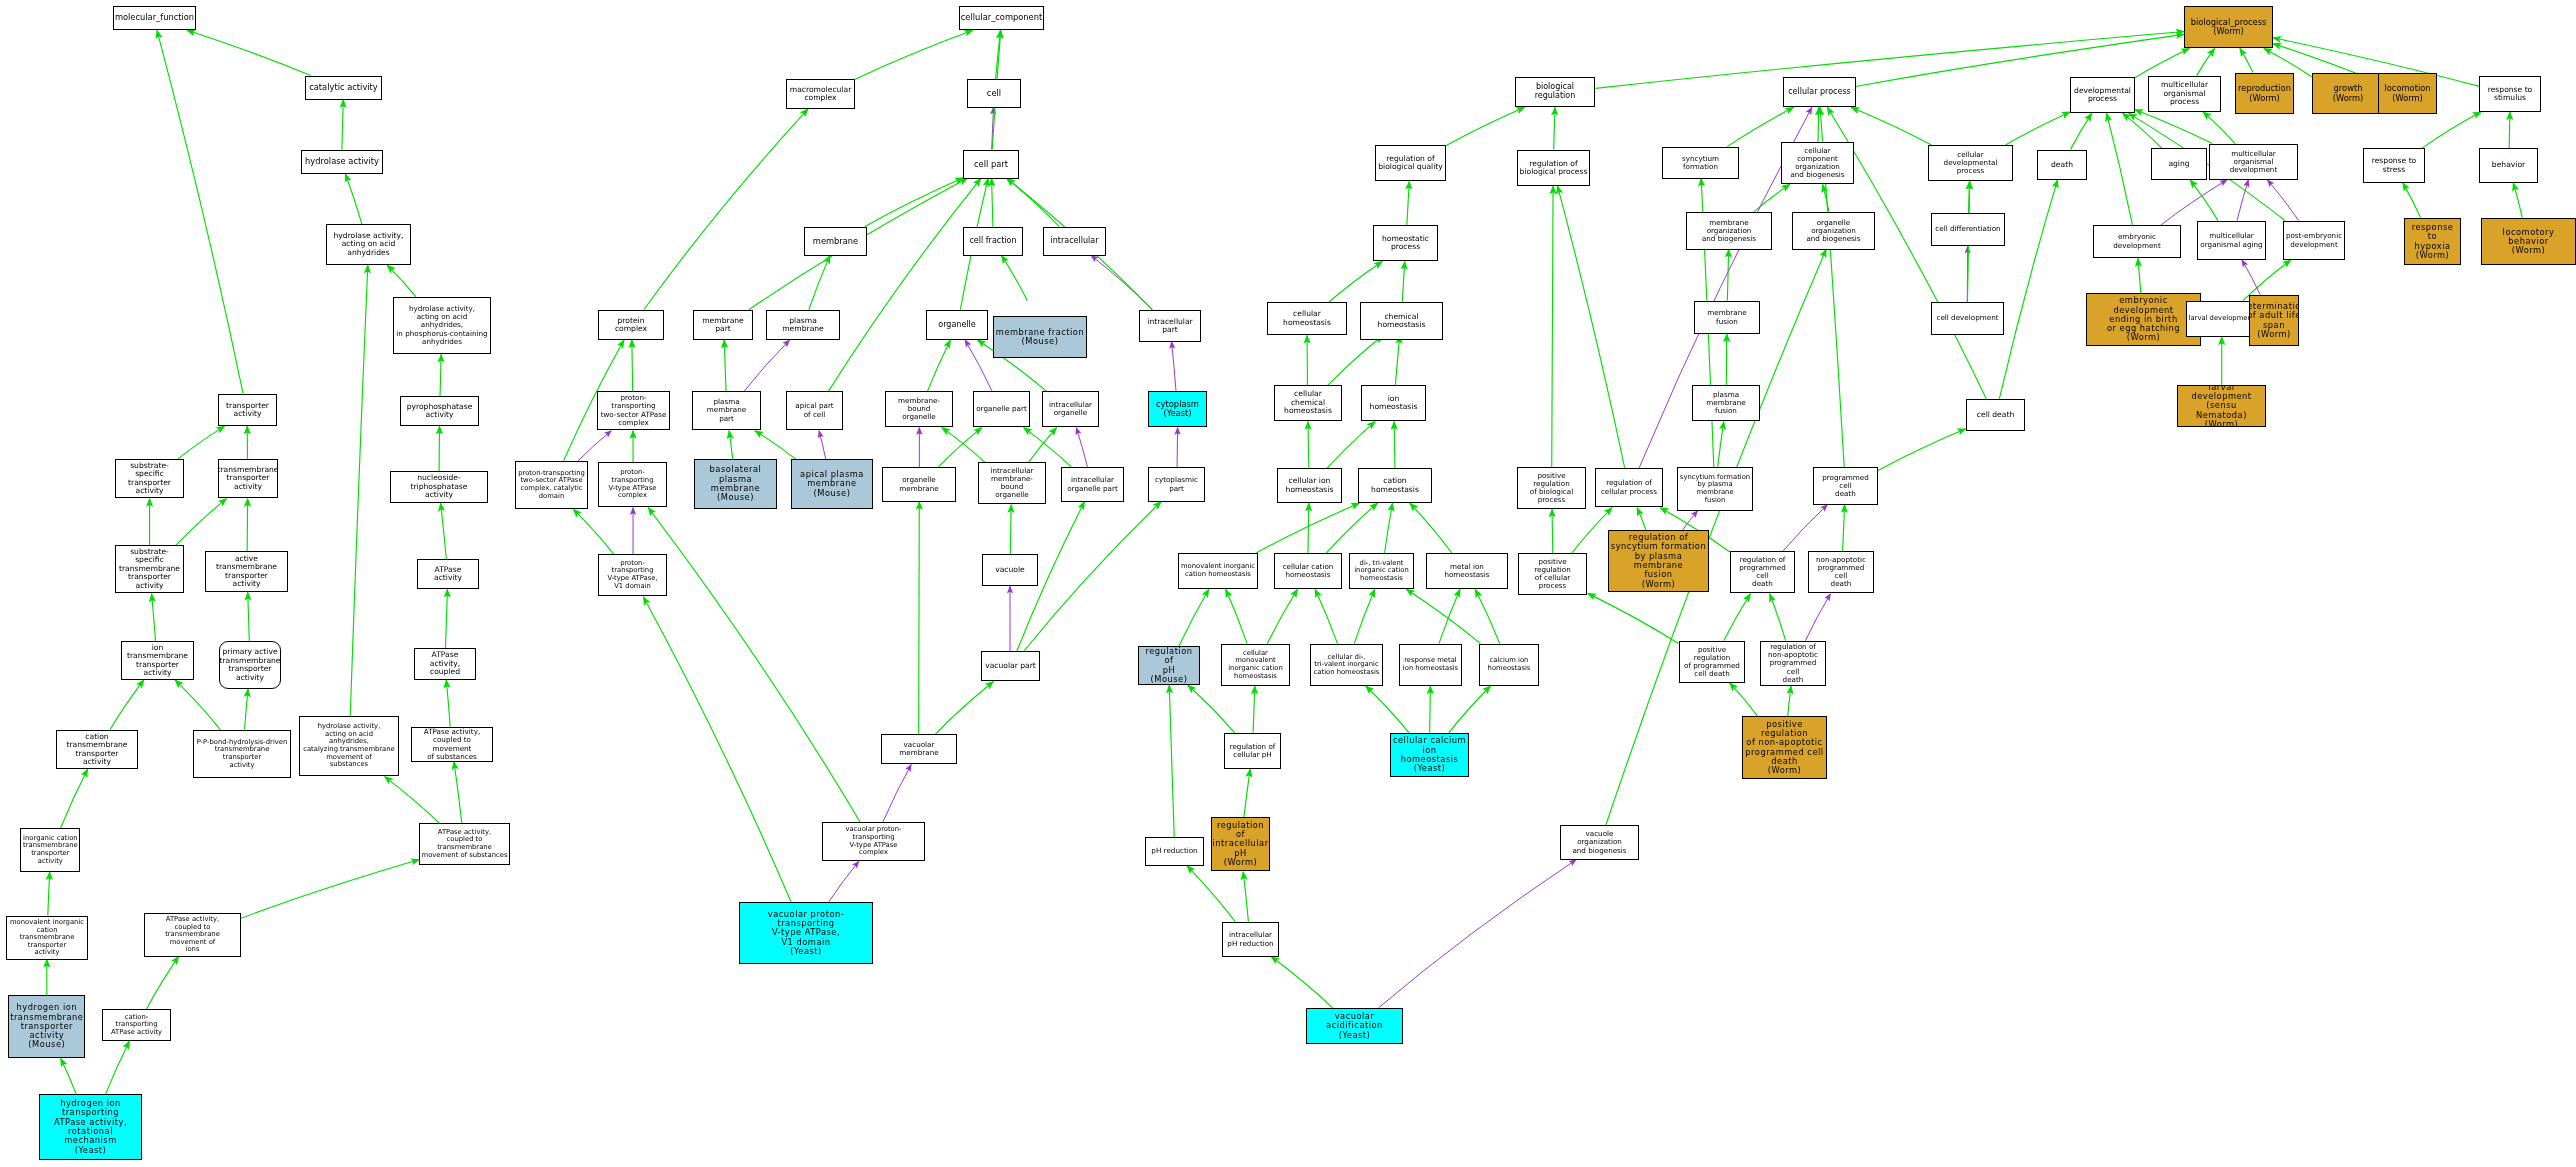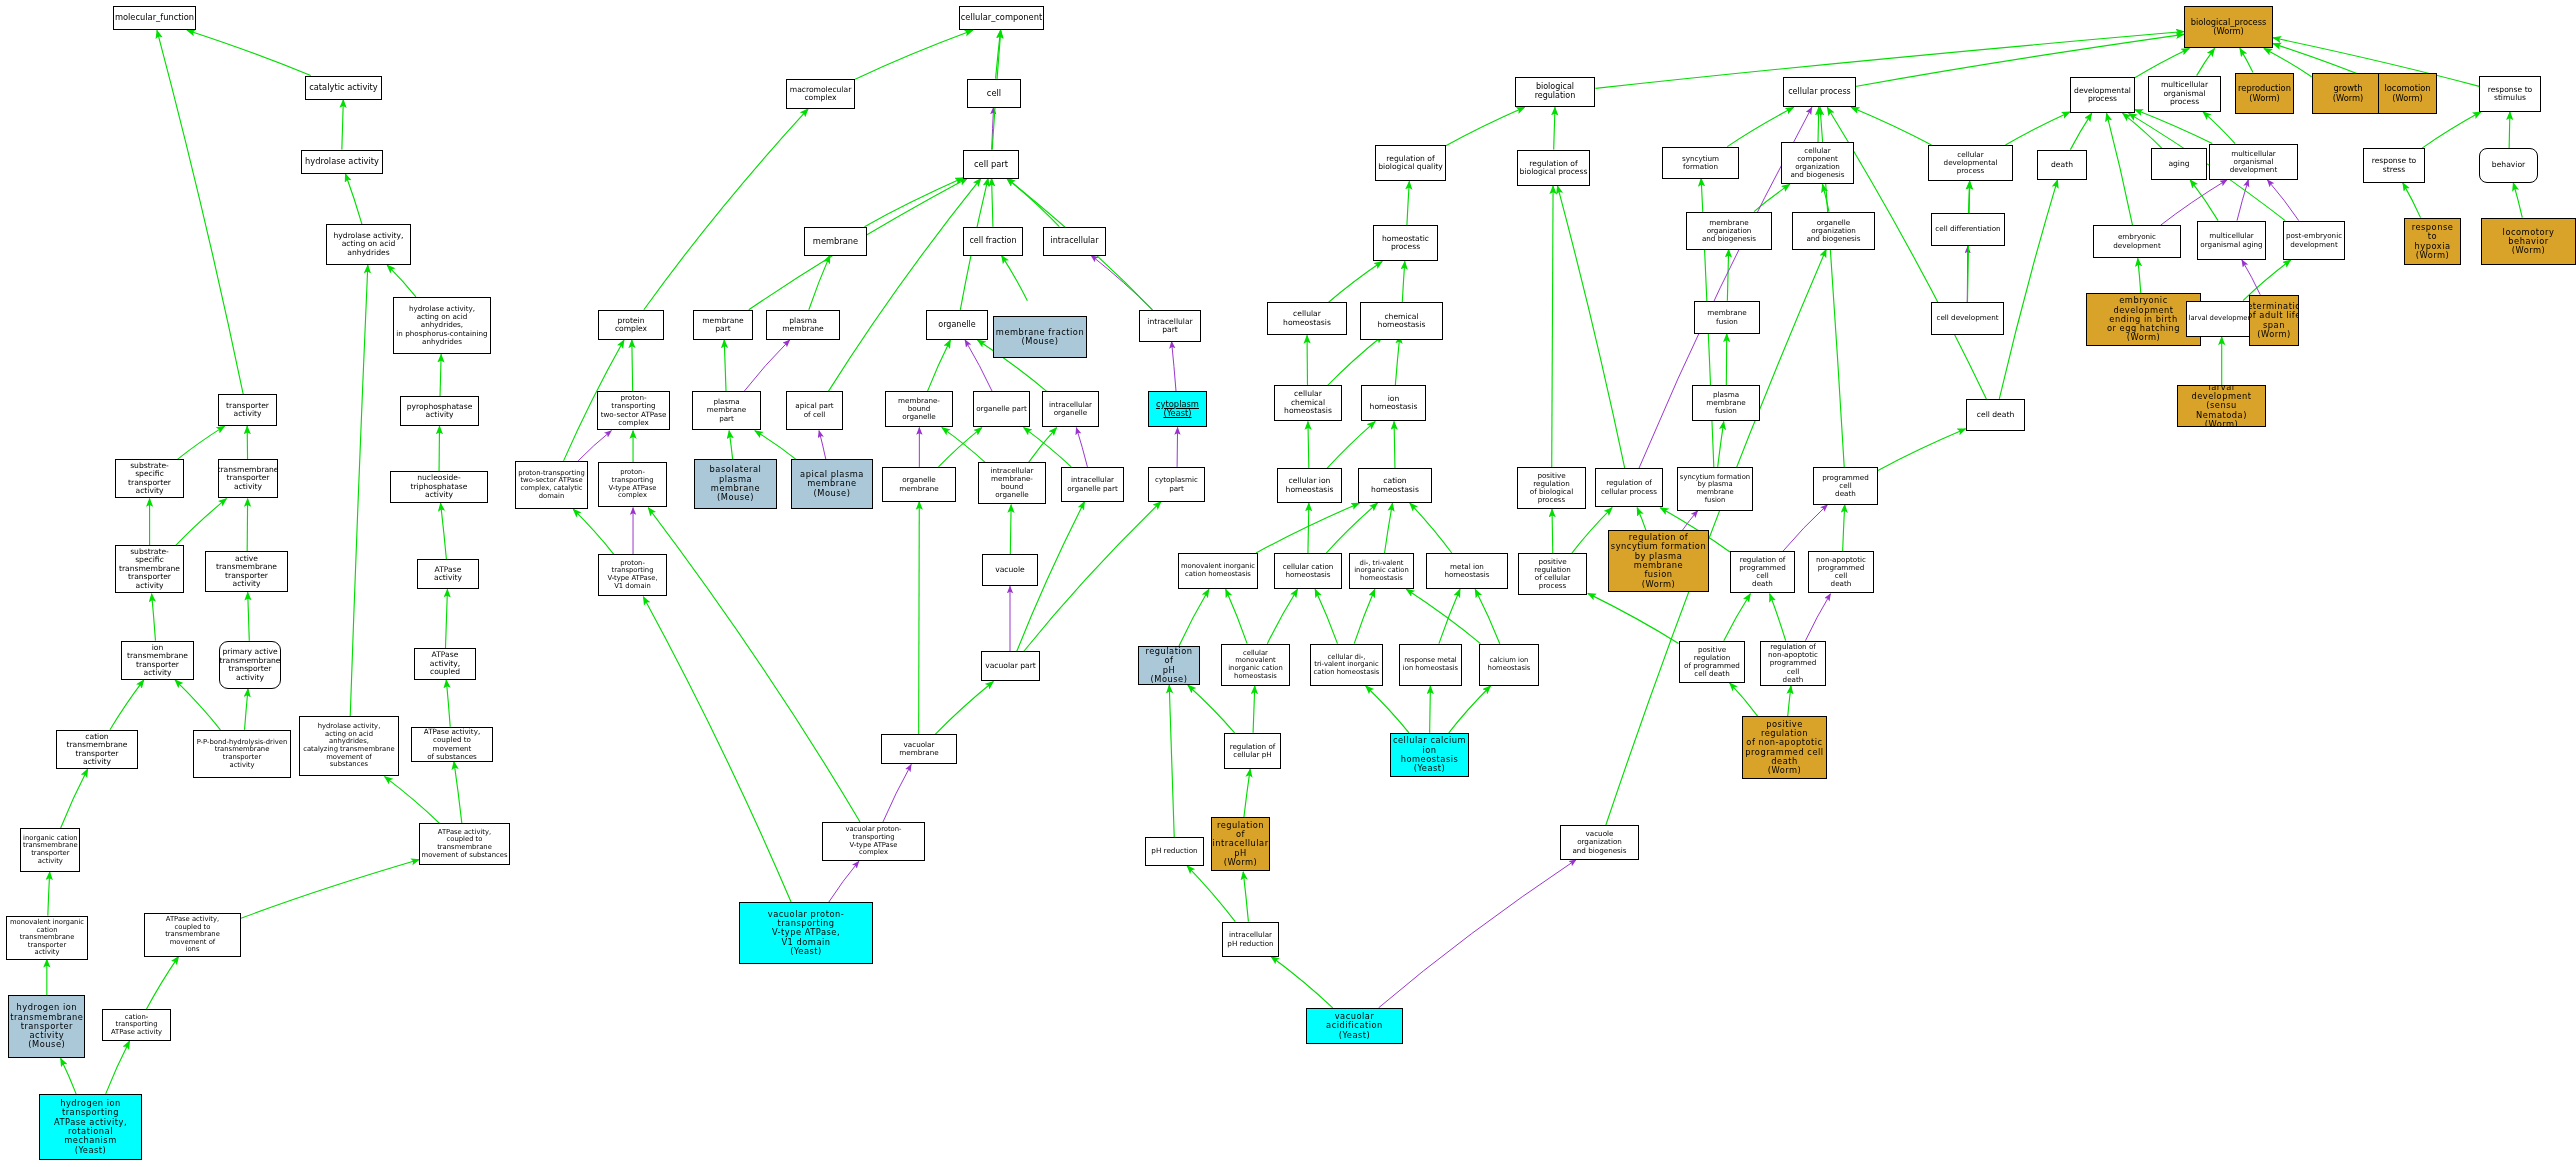--- a/index.html
+++ b/index.html
@@ -324,21 +324,21 @@
 complex</div>
       <div class="node" style="left: 692px; top: 391px; width: 69px; height: 39px; font-size: 7.2px;">plasma membrane
 part</div>
       <div class="node" style="left: 786px; top: 391px; width: 57px; height: 39px; font-size: 7.2px;">apical part
 of cell</div>
       <div class="node" style="left: 885px; top: 391px; width: 68px; height: 36px; font-size: 7.2px;">membrane-bound
 organelle</div>
       <div class="node" style="left: 973px; top: 391px; width: 57px; height: 36px; font-size: 7.2px;">organelle part</div>
       <div class="node" style="left: 1042px; top: 391px; width: 57px; height: 36px; font-size: 7.2px;">intracellular
 organelle</div>
-      <div class="node cyan" style="left: 1148px; top: 391px; width: 59px; height: 36px; font-size: 8.3px; text-decoration: underline;">cytoplasm
+      <div class="node cyan" style="left: 1148px; top: 391px; width: 59px; height: 36px; font-size: 8.3px;">cytoplasm
 (Yeast)</div>
       <div class="node" style="left: 515px; top: 461px; width: 73px; height: 48px; font-size: 6.8px;">proton-transporting
 two-sector ATPase
 complex, catalytic
 domain</div>
       <div class="node" style="left: 598px; top: 462px; width: 69px; height: 45px; font-size: 6.8px;">proton-transporting
 V-type ATPase
 complex</div>
       <div class="node blue hl" style="left: 694px; top: 459px; width: 83px; height: 50px; font-size: 8.3px;">basolateral
 plasma membrane
@@ -485,21 +485,21 @@
 (Worm)</div>
       <div class="node gold" style="left: 2378px; top: 73px; width: 59px; height: 41px; font-size: 8.3px;">locomotion
 (Worm)</div>
       <div class="node" style="left: 2479px; top: 76px; width: 62px; height: 36px; font-size: 7.6px;">response to
 stimulus</div>
       <div class="node" style="left: 2151px; top: 148px; width: 56px; height: 32px; font-size: 7.6px;">aging</div>
       <div class="node" style="left: 2209px; top: 144px; width: 89px; height: 36px; font-size: 7.2px;">multicellular
 organismal development</div>
       <div class="node" style="left: 2363px; top: 148px; width: 62px; height: 35px; font-size: 7.6px;">response to
 stress</div>
-      <div class="node" style="left: 2479px; top: 148px; width: 59px; height: 35px; font-size: 7.6px; border-radius: 8px;">behavior</div>
+      <div class="node" style="left: 2479px; top: 148px; width: 59px; height: 35px; font-size: 7.6px;">behavior</div>
       <div class="node" style="left: 2093px; top: 225px; width: 88px; height: 33px; font-size: 7.2px;">embryonic development</div>
       <div class="node" style="left: 2197px; top: 221px; width: 69px; height: 39px; font-size: 7.2px;">multicellular
 organismal aging</div>
       <div class="node" style="left: 2283px; top: 221px; width: 62px; height: 39px; font-size: 7.2px;">post-embryonic
 development</div>
       <div class="node gold hl" style="left: 2404px; top: 218px; width: 57px; height: 47px; font-size: 8.3px;">response to
 hypoxia
 (Worm)</div>
       <div class="node gold hl" style="left: 2481px; top: 218px; width: 95px; height: 47px; font-size: 8.3px;">locomotory behavior
 (Worm)</div>

